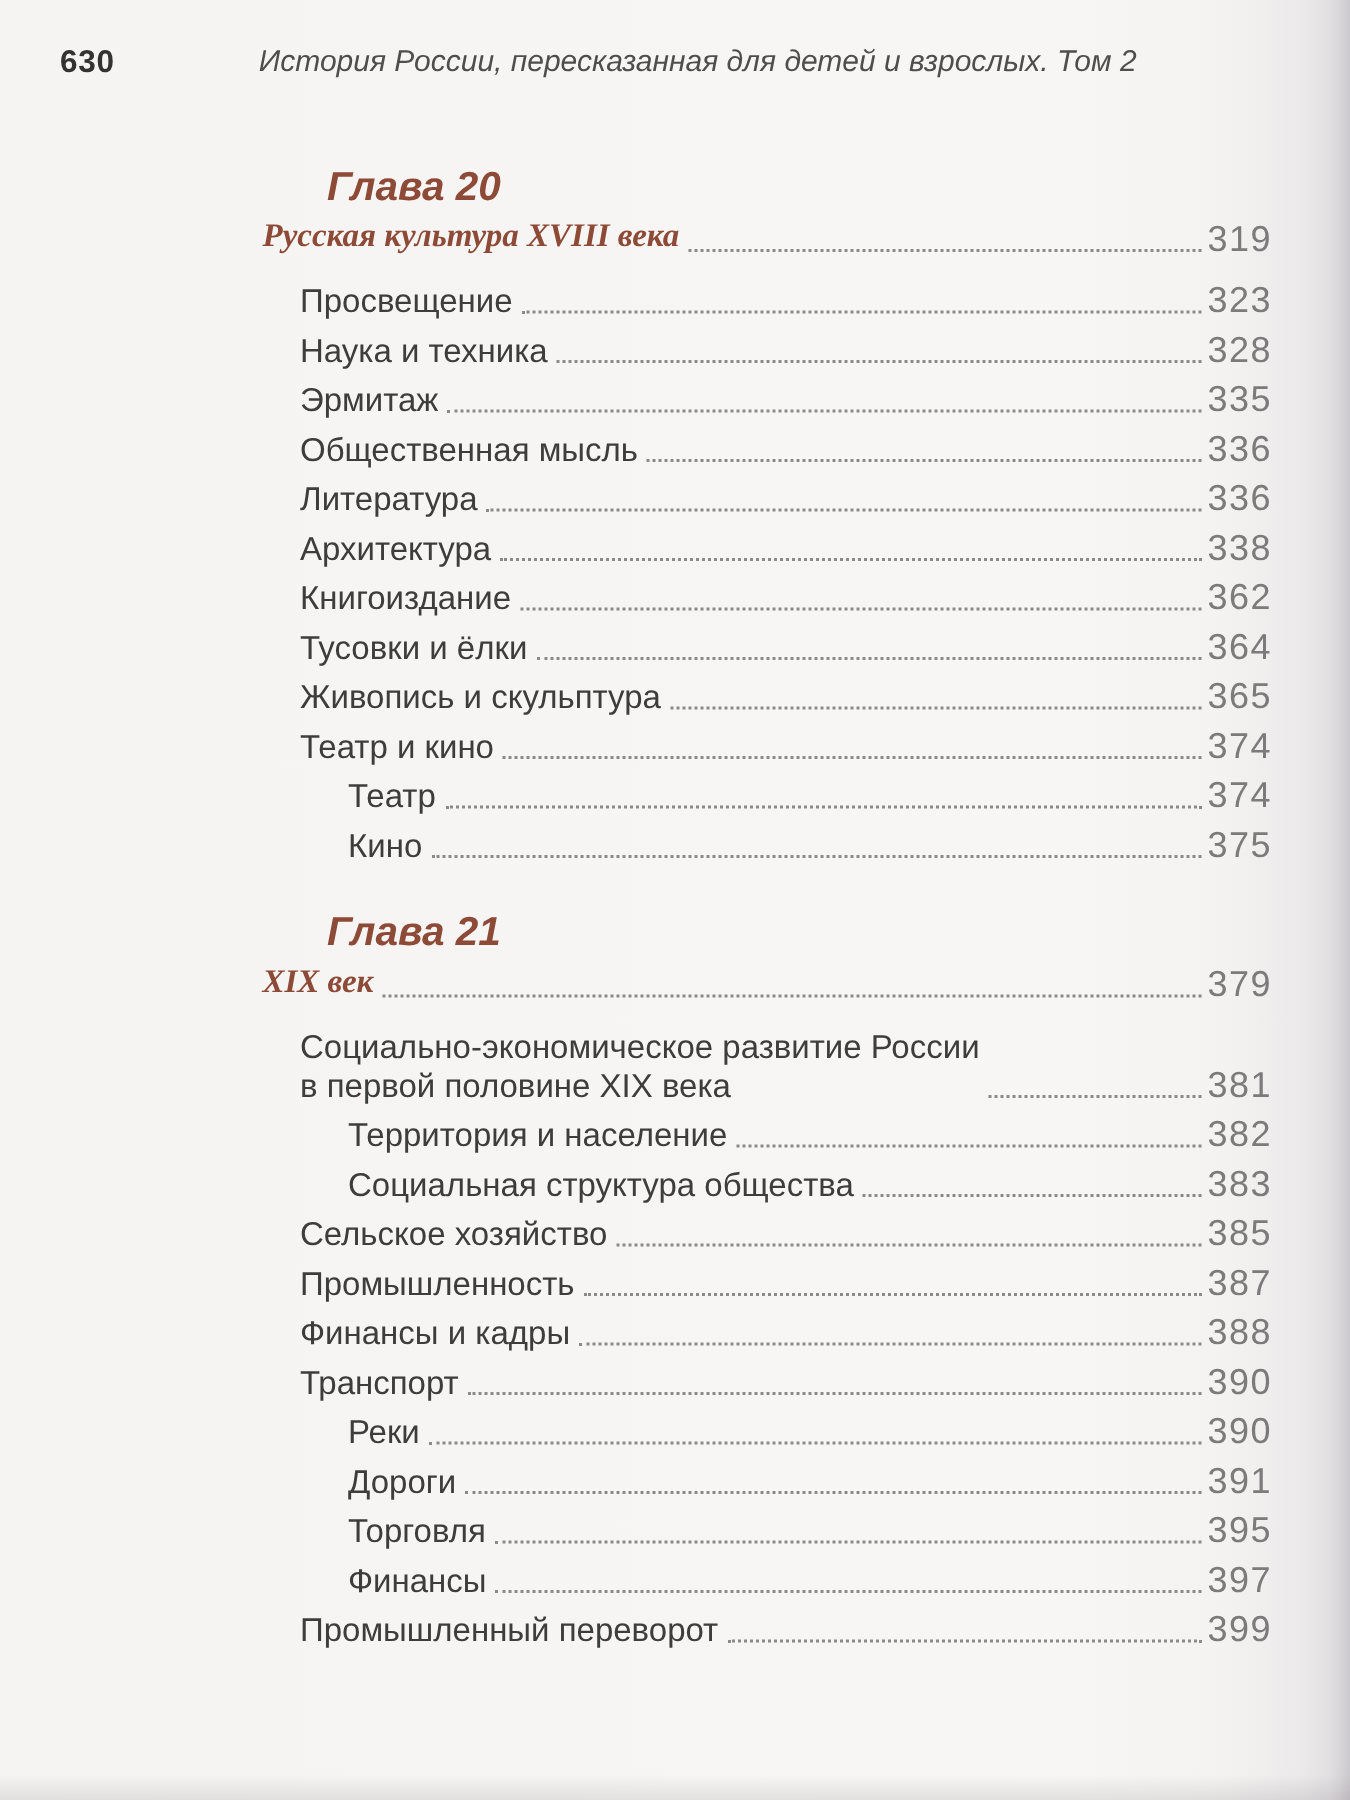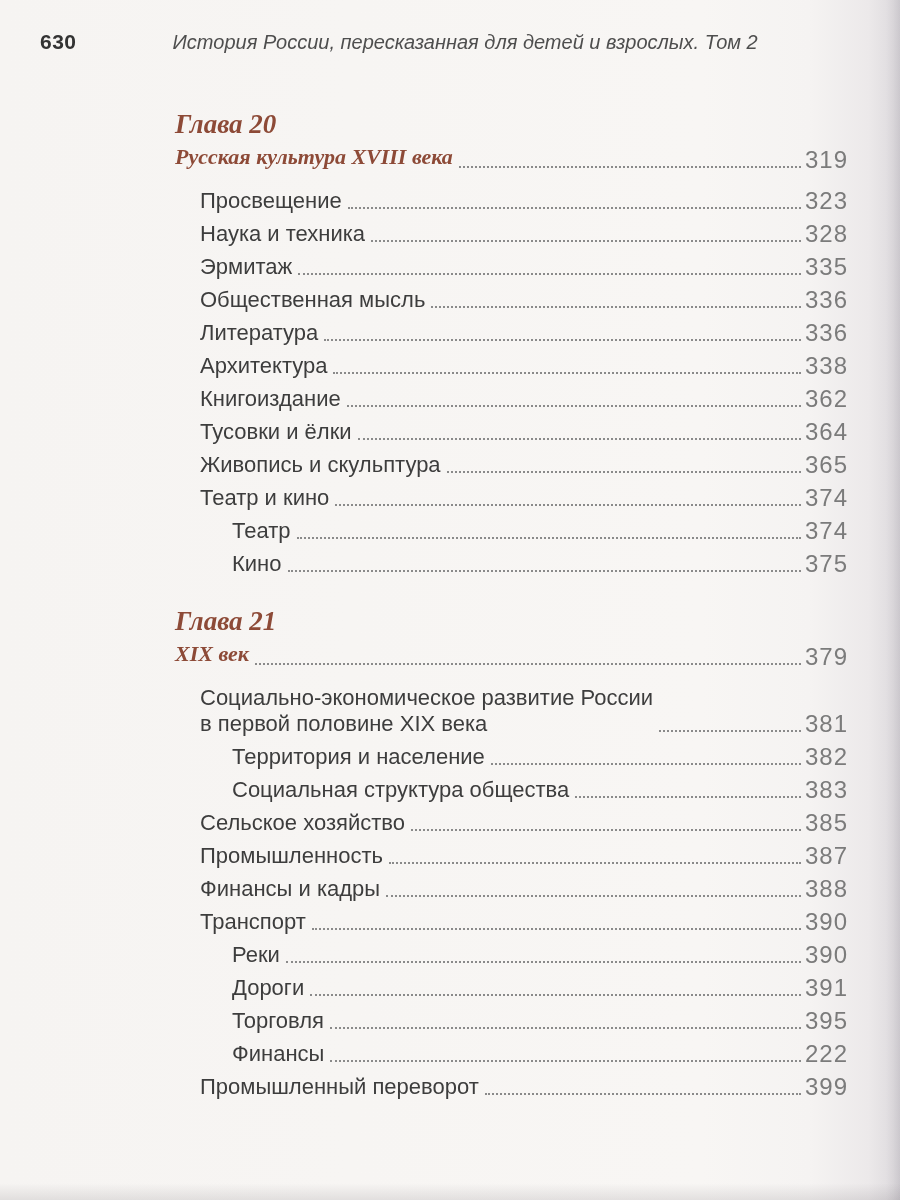--- a/index.html
+++ b/index.html
@@ -17,21 +17,21 @@
         #f5f3f2 90%, #ece9ea 96.5%,
         #dfdcdf 99.2%, #d7d4d8 100%);
     overflow: hidden;
     font-family: "Liberation Sans", "DejaVu Sans", sans-serif;
     color: var(--entry_text, #3d3d3d);
   }
 
   
   .running-header {
     display: flex;
-    align-items: flex-end;
+    align-items: flex-start;
     padding: 30px 0 0 40px;
   }
   .folio {
     font-size: 21px;
     font-weight: 700;
     color: #333;
     letter-spacing: 0.5px;
   }
   .running-title {
     margin-left: 96px;
@@ -42,26 +42,27 @@
 
   
   .toc {
     margin: 54px 52px 0 175px; 
   }
 
   .chapter { margin-bottom: 0; }
   .chapter + .chapter { margin-top: 28px; }
 
   .chapter-label {
-    font-family: Liberation Serif, serif;
+    font-family: Liberation Sans, sans-serif;
     font-style: italic;
     font-weight: 700;
     font-size: 27px;
     line-height: 32px;
     color: var(--chapter_accent, #8d4a37);
+    margin-left: 43px;
   }
 
   .chapter-title-row {
     display: flex;
     align-items: flex-end;
     margin-top: 1px;
   }
   .chapter-title {
     font-family: "Liberation Serif", "DejaVu Serif", serif;
     font-style: italic;
@@ -250,21 +251,21 @@
     <span class="toc-page">391</span>
   </div>
           <div class="toc-row level2">
     <span class="toc-title">Торговля</span>
     <span class="leader"></span>
     <span class="toc-page">395</span>
   </div>
           <div class="toc-row level2">
     <span class="toc-title">Финансы</span>
     <span class="leader"></span>
-    <span class="toc-page">222</span>
+    <span class="toc-page">397</span>
   </div>
           <div class="toc-row level1">
     <span class="toc-title">Промышленный переворот</span>
     <span class="leader"></span>
     <span class="toc-page">399</span>
   </div>
         </div>
     </section>
 
   </div>

